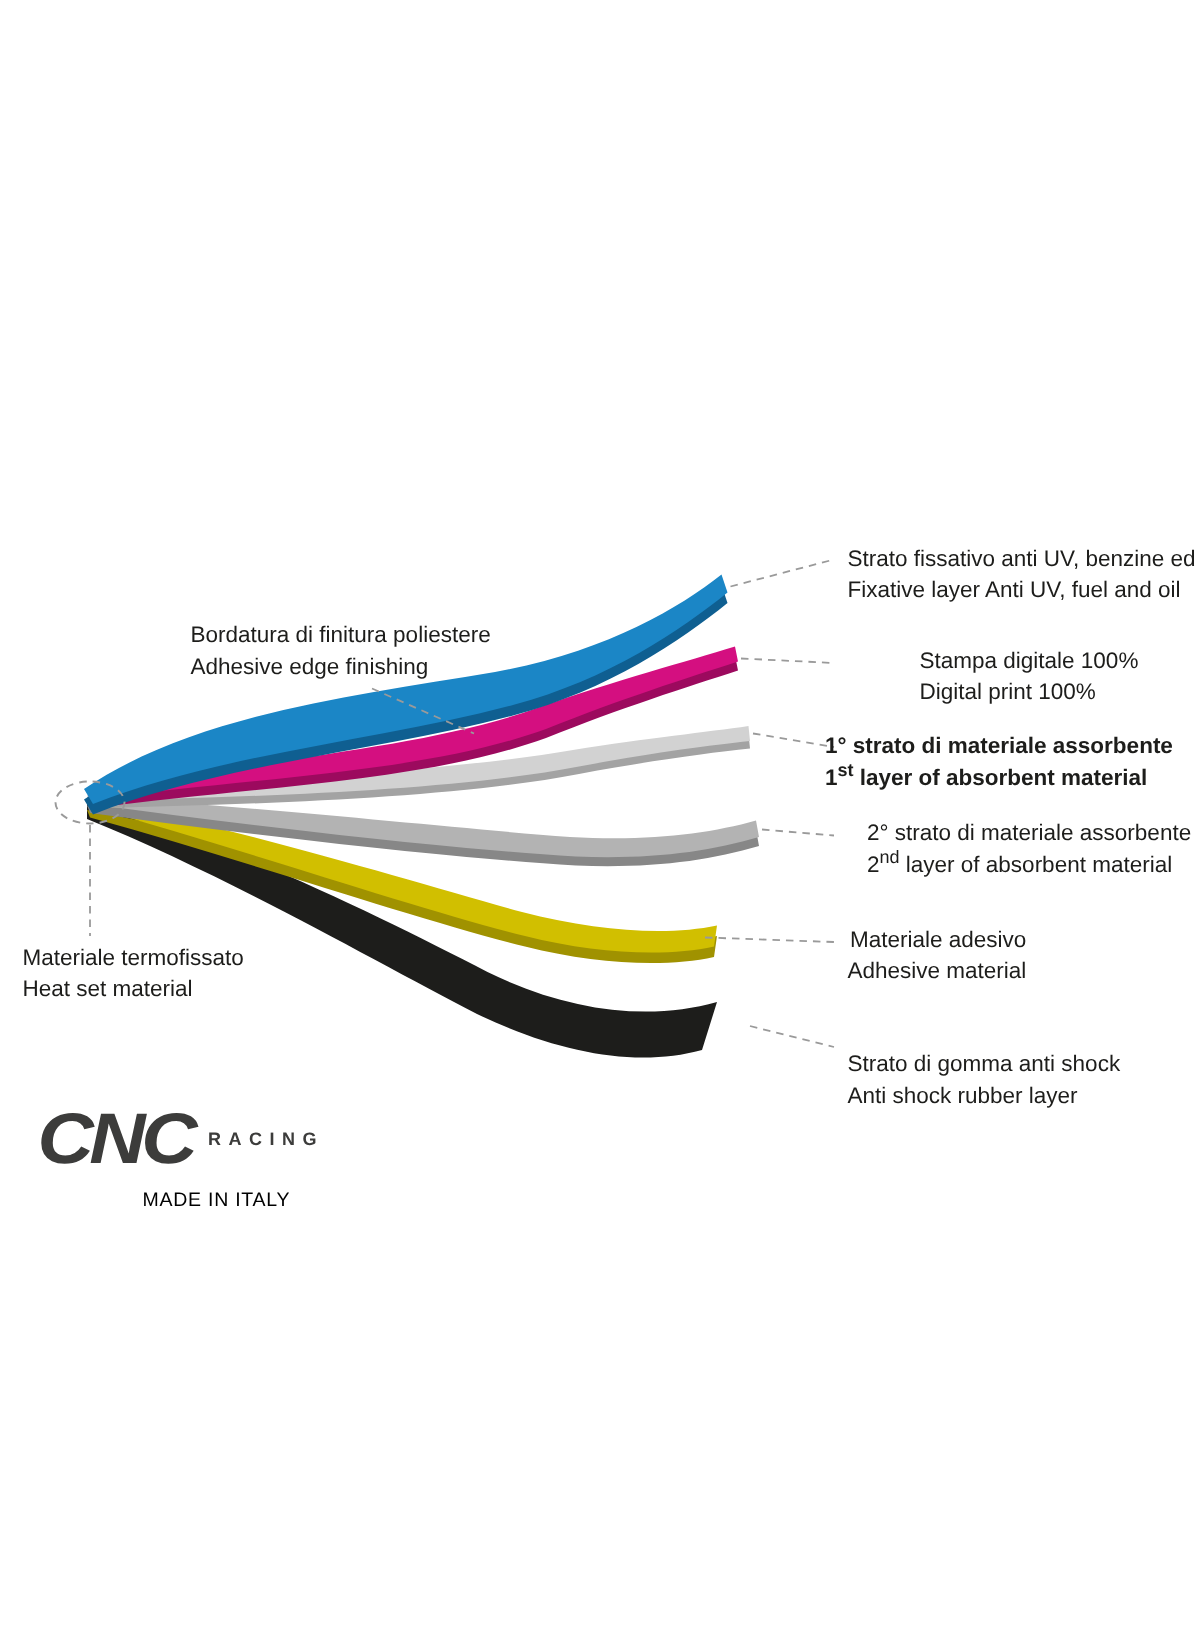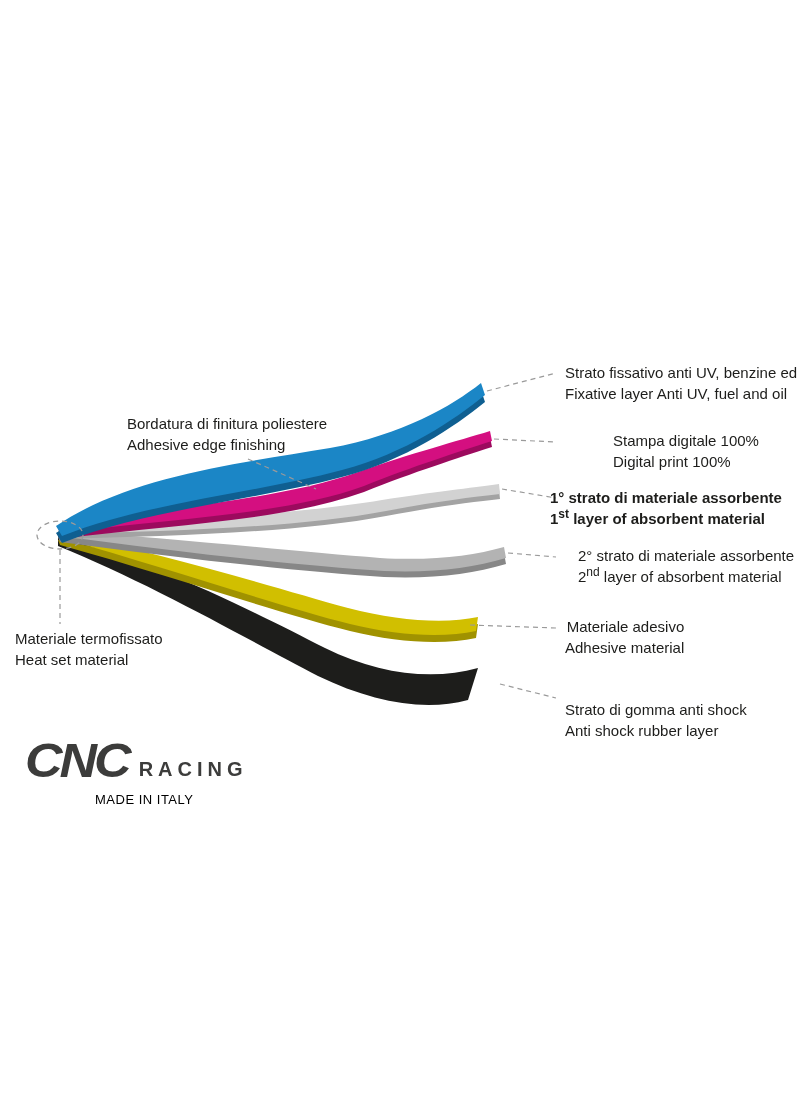--- a/index.html
+++ b/index.html
@@ -1,24 +1,24 @@
 <!DOCTYPE html>
 <html><head>
 <meta charset="utf-8">
 <style>
   html,body{margin:0;padding:0;background:#ffffff;}
   .page{position:relative;width:800px;height:1096px;background:#ffffff;overflow:hidden;
         font-family:"Liberation Sans",sans-serif;color:#1d1d1b;}
   .diagram{position:absolute;left:0;top:0;width:800px;height:1096px;}
   .label{position:absolute;font-size:15px;line-height:21px;white-space:nowrap;}
   .label sup{font-size:12px;line-height:0;}
-  .logo{position:absolute;left:25px;top:738px;display:flex;align-items:flex-end;gap:10px;}
+  .logo{position:absolute;left:25px;top:738px;display:flex;align-items:center;gap:10px;}
   .brand{font-size:52px;font-weight:bold;font-style:italic;letter-spacing:-3px;
          color:#3c3c3b;line-height:44px;transform:scaleY(0.92);}
-  .racing{font-size:20px;font-weight:bold;letter-spacing:5px;color:#3c3c3b;
+  .racing{font-size:12px;font-weight:bold;letter-spacing:5px;color:#3c3c3b;
           line-height:20px;padding-bottom:3px;}
   .madein{position:absolute;left:95px;top:792px;font-size:13px;letter-spacing:0.5px;color:#000000;}
 </style>
 </head>
 <body>
 
 <div class="page">
 
   <svg class="diagram" viewBox="0 0 800 1096">
 

